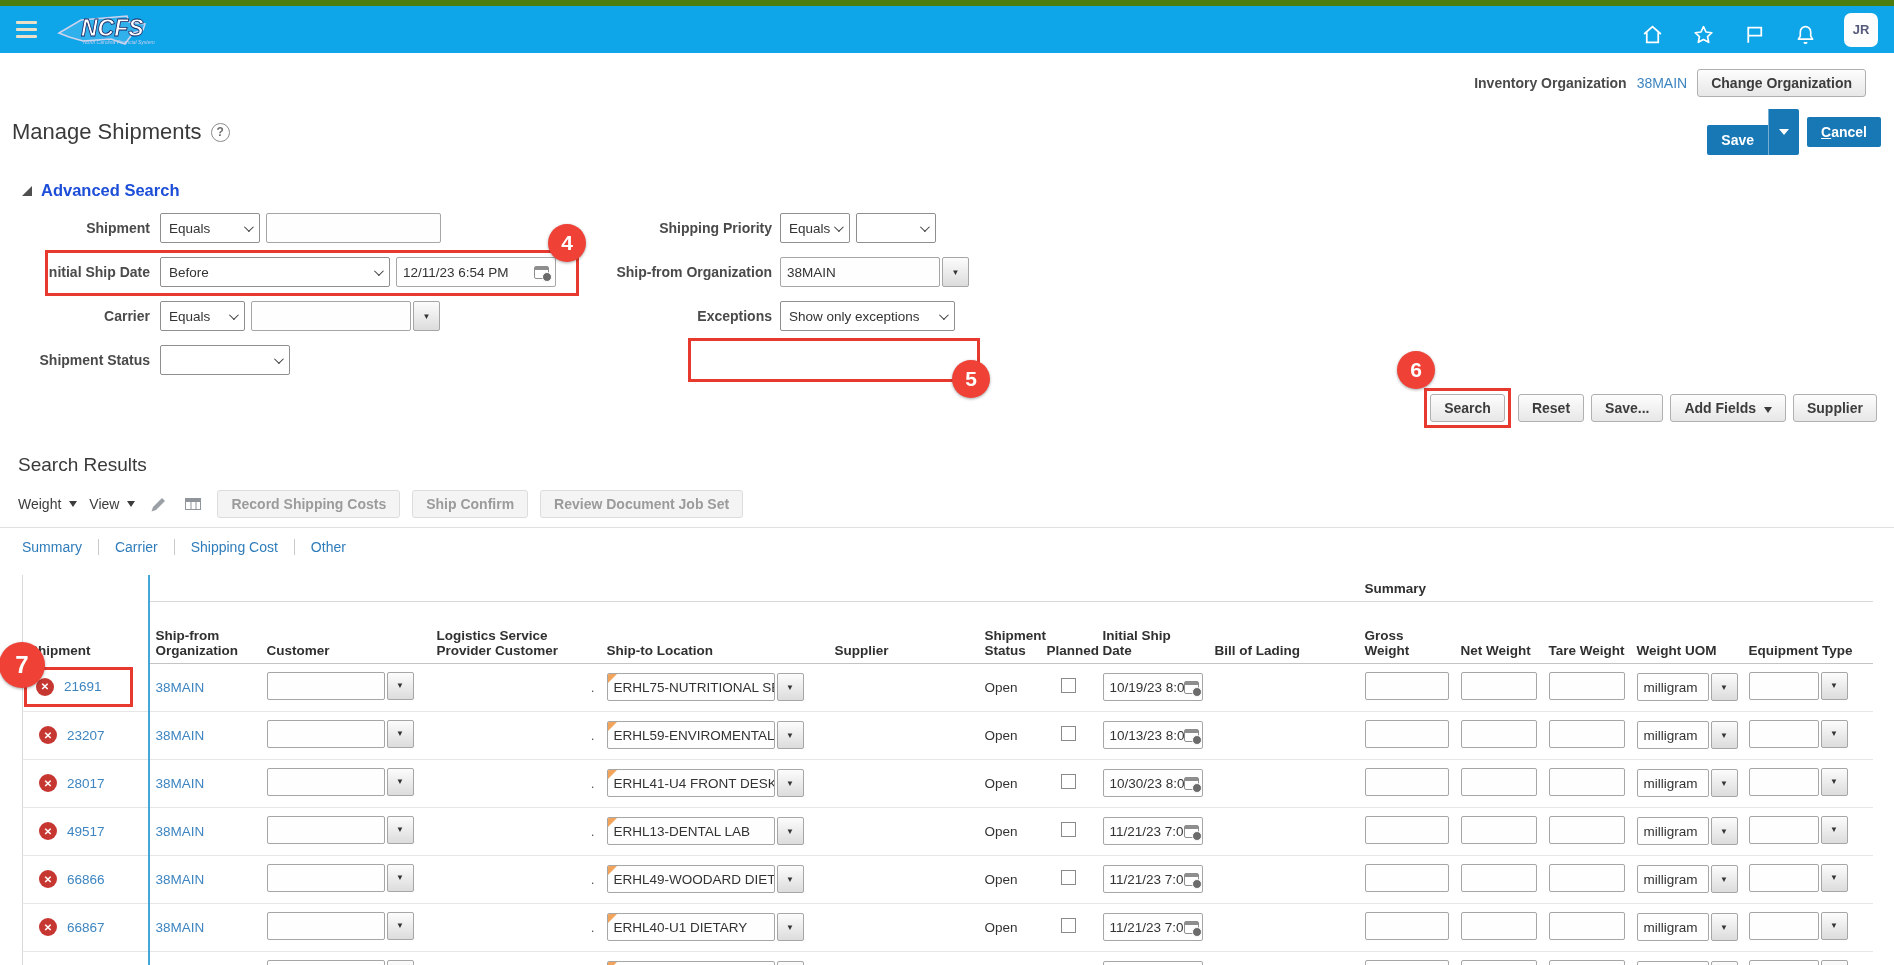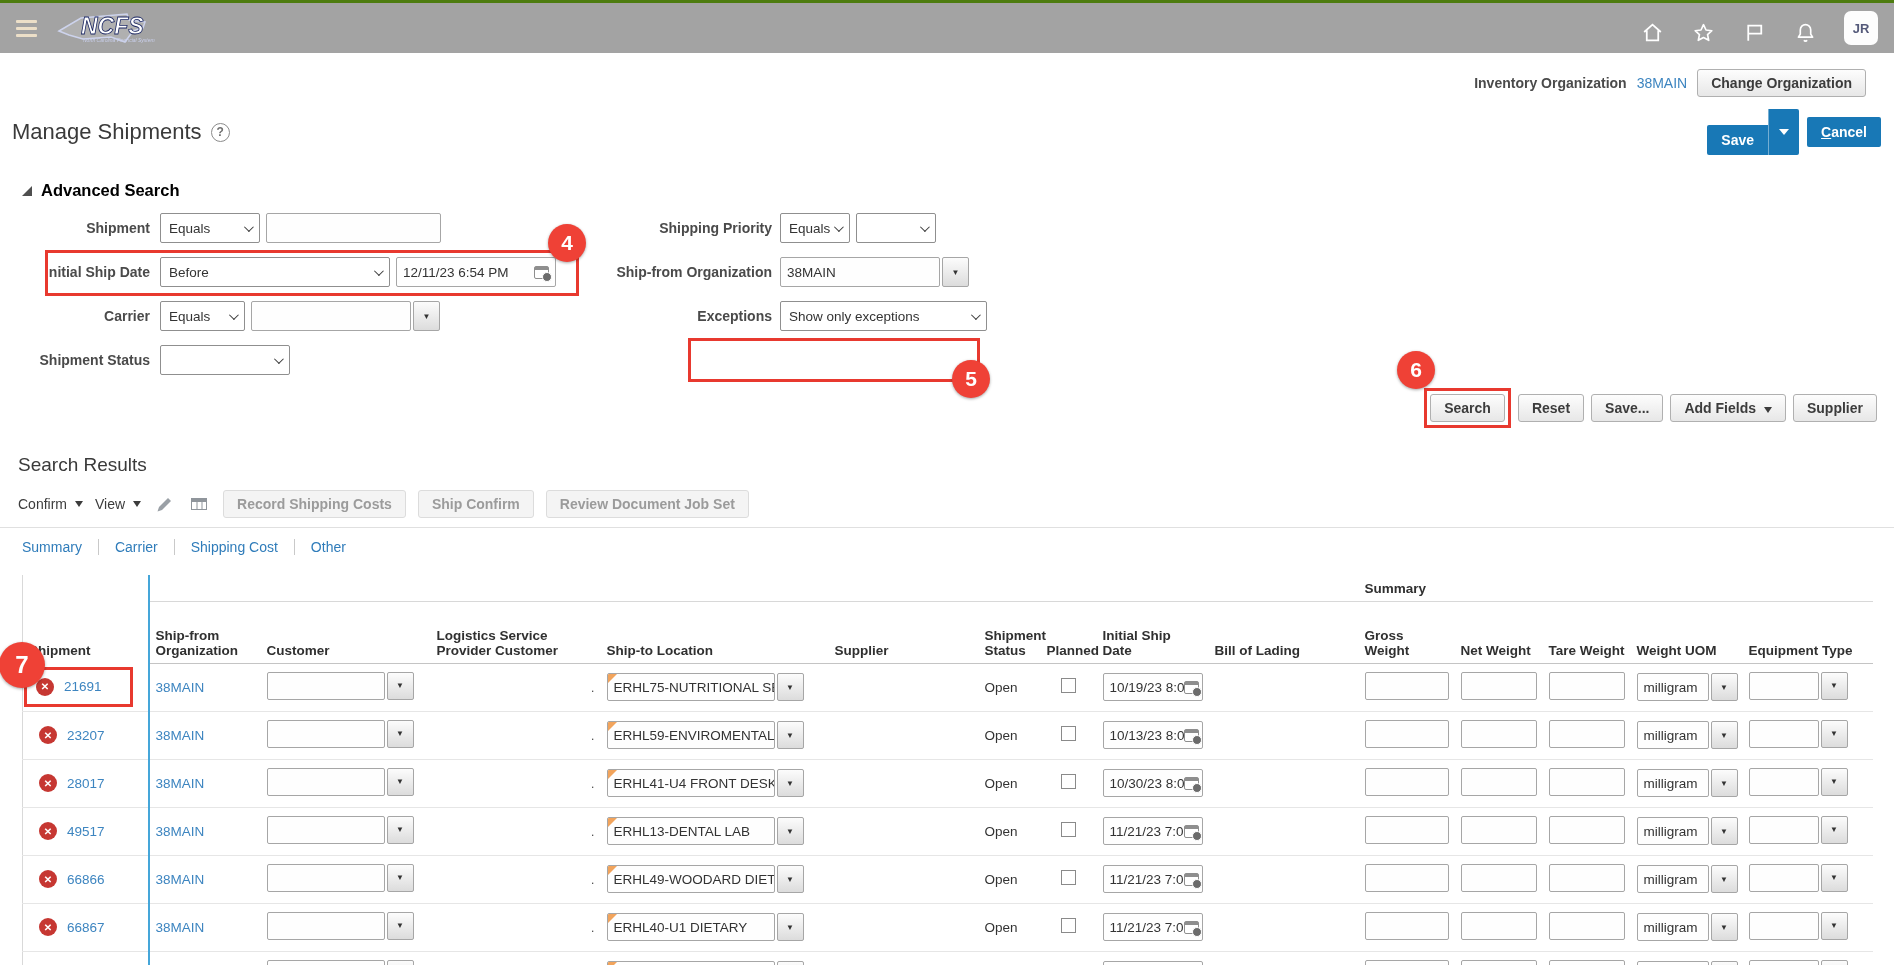--- a/index.html
+++ b/index.html
@@ -5,21 +5,21 @@
   * { box-sizing: border-box; }
   html,body { margin:0; padding:0; }
   body {
     width:1894px; height:965px; overflow:hidden; background:#fff;
     font-family:"Liberation Sans", sans-serif; font-size:14px; color:#333;
   }
   a { text-decoration:none; }
 
   
   .topbar {
-    height:53px; background:#a3a3a3; border-top:3px solid #4d7c0f;
+    height:53px; background:#0ea5e9; border-top:6px solid #4d7c0f;
     display:flex; align-items:center; padding:0 16px; gap:16px;
   }
   .burger { display:flex; flex-direction:column; gap:4px; cursor:pointer; }
   .burger span { width:21px; height:3px; background:#ecdfc8; border-radius:1px; }
   .logo-svg { display:block; }
   .topbar-right { margin-left:auto; display:flex; align-items:flex-end; gap:26px; }
   .nav-ic { display:block; }
   .avatar {
     width:34px; height:34px; background:#fdfdfd; border-radius:7px;
     display:flex; align-items:center; justify-content:center;
@@ -55,21 +55,21 @@
   .save-split { display:flex; }
   .save-split .btn-blue.main { border-radius:2px 0 0 2px;margin-top:16px; }
   .save-split .btn-blue.caretpart { border-radius:0 2px 2px 0; border-left:1px solid rgba(255,255,255,.4); padding:7px 10px; }
   .caret-w { width:0; height:0; border-left:5px solid transparent; border-right:5px solid transparent; border-top:6px solid #fff; }
   .cancel-txt { display:block; }
   .cancel-txt::first-letter { text-decoration:underline; }
 
   
   .adv-header-row { display:flex; align-items:center; padding:26px 20px 0 22px; }
   .tri-se { width:0; height:0; border-bottom:10px solid #4f4f4f; border-left:10px solid transparent; margin-right:9px; }
-  .section-title { font-size:16.5px; font-weight:bold; color:#000000; }
+  .section-title { font-size:16.5px; font-weight:bold; color:#1d4ed8; }
   .saved-search { margin-left:auto; display:flex; align-items:center; gap:8px; }
   .flabel { font-weight:bold; color:#4a4a4a; }
 
   
   .sel {
     background:#fff; border:1px solid #8f8f8f; border-radius:2px; height:30px;
     display:inline-flex; align-items:center; padding:0 8px; font-size:13.5px; color:#333;
     cursor:pointer; overflow:hidden; white-space:nowrap;
   }
   .sel-chev { width:7px; height:7px; border-right:1.7px solid #3c3c3c; border-bottom:1.7px solid #3c3c3c;
@@ -274,21 +274,21 @@
         <span class="flabel">Ship-from Organization</span>
         <span class="combo">
           <span class="fld" style="width:160px">
             <span>38MAIN</span>
           </span>
           <span class="combo-btn">▼</span>
         </span>
       </div>
       <div class="frow">
         <span class="flabel">Exceptions</span>
-        <span class="sel" style="width:207px">
+        <span class="sel" style="width:175px">
           <span>Show only exceptions</span>
             <span class="sel-chev"></span>
         </span>
       </div>
     </div>
   </div>
   <div class="red-box box-initial"></div>
   <div class="badge badge4">4</div>
   <div class="red-box box-exceptions"></div>
   <div class="badge badge5">5</div>
@@ -302,21 +302,21 @@
   <button class="btn-gray">Reset</button>
   <button class="btn-gray">Save...</button>
   <button class="btn-gray"><span>Add Fields</span><span class="btn-caret"></span></button>
   <button class="btn-gray">Supplier</button>
 </div>
 
 <div class="results-title">Search Results</div>
 
 <div class="rtoolbar">
   <span class="menu-item">
-      <span>Confirm</span>
+      <span>Weight</span>
       <span class="btn-caret"></span>
     </span>
   <span class="menu-item">
       <span>View</span>
       <span class="btn-caret"></span>
     </span>
   <span class="tool-ic">
     <svg width="19" height="19" viewBox="0 0 19 19">
         <path d="M2.5 16.5 L4 12 L13 3 L16 6 L7 15 Z" fill="#9aa0a6"></path>
       </svg>

